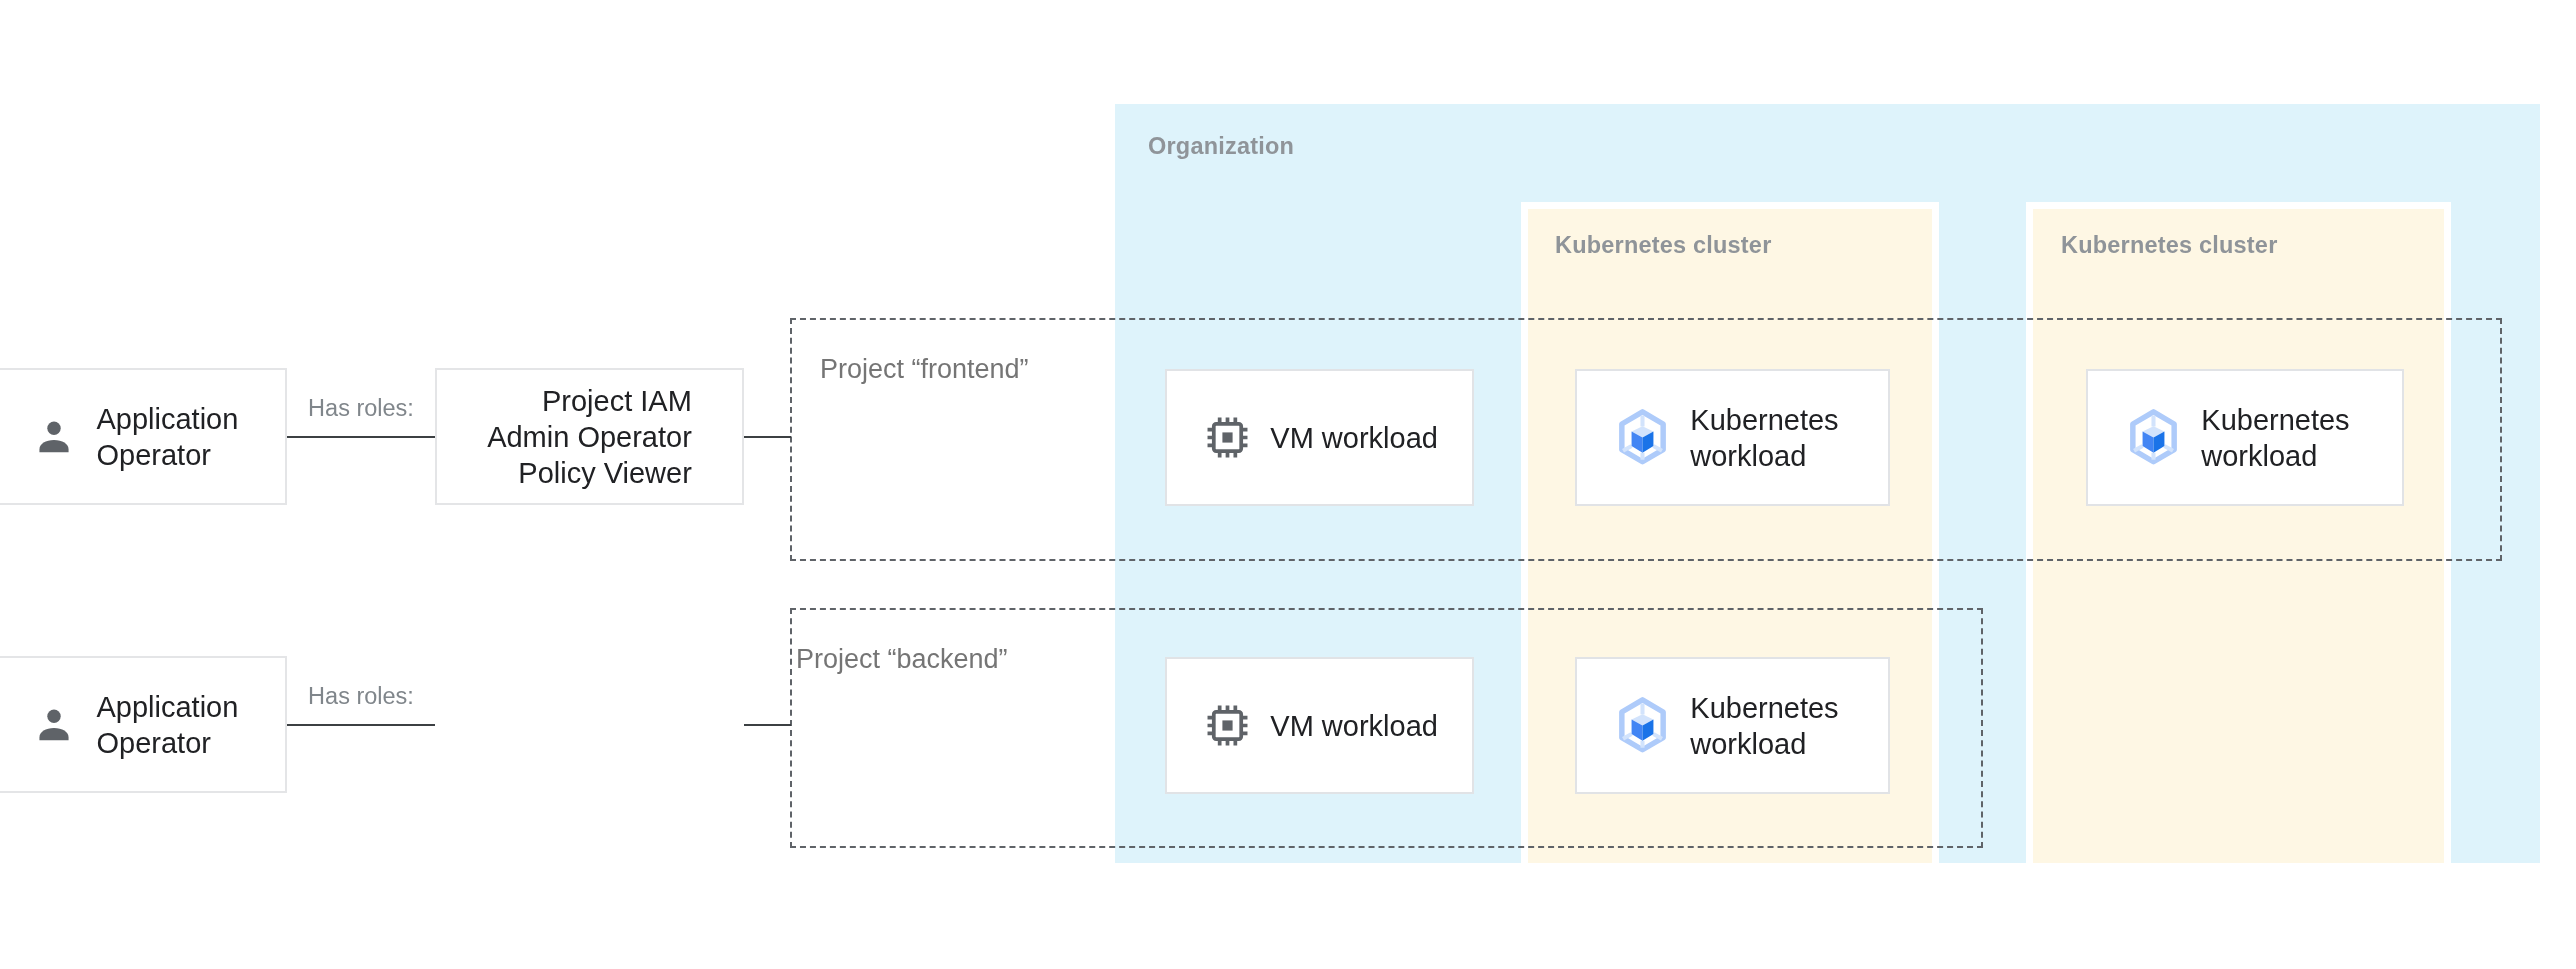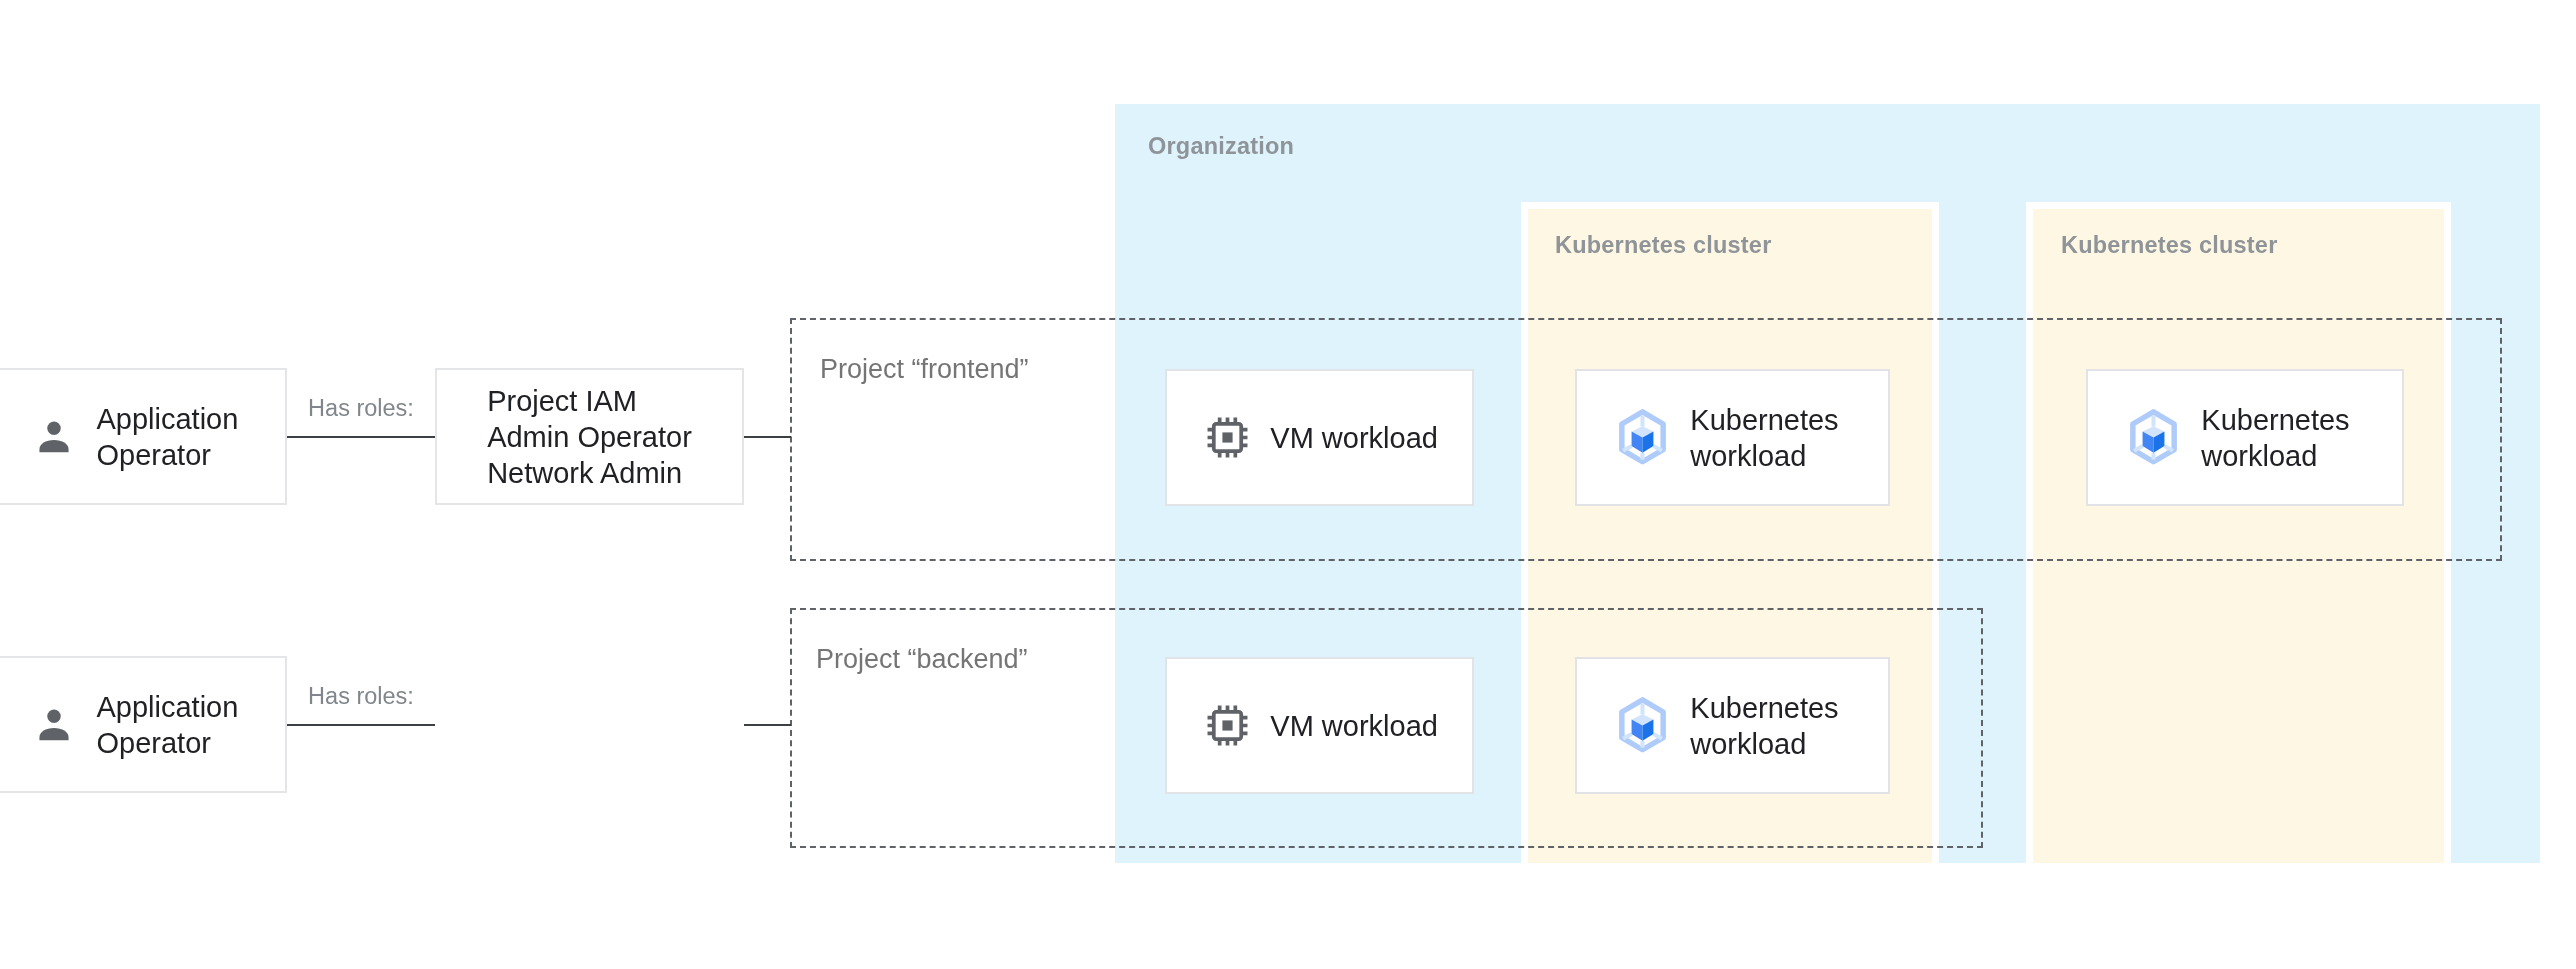--- a/index.html
+++ b/index.html
@@ -61,21 +61,21 @@
     z-index: 4;
   }
   .person-card {
     border: 2.1px solid #E4E5E7;
     padding-left: 32px;
     gap: 19.3px;
   }
   .role-card {
     border: 2.1px solid #E4E5E7;
     justify-content: center;
-    text-align: left;
+    text-align: right;
   }
   .workload-card {
     border: 2.1px solid #E1E3E6;
     padding-left: 37px;
     gap: 19.3px;
   }
   .card-text { font-size: 29px; line-height: 36px; color: #202124; }
   .card-text span { display: block; }
   .role-card .card-text span { display: block; }
 
@@ -121,41 +121,41 @@
   <div class="abs cluster cluster1"></div>
   <div class="abs region-label" style="left:1555px; top:232px;">Kubernetes cluster</div>
 
   <div class="abs cluster cluster2"></div>
   <div class="abs region-label" style="left:2061px; top:232px;">Kubernetes cluster</div>
 
   <div class="abs project project-frontend"></div>
   <div class="abs project-label" style="left:820px; top:354px;">Project “frontend”</div>
 
   <div class="abs project project-backend"></div>
-  <div class="abs project-label" style="left:816px; top:644px;">Project “backend”</div>
+  <div class="abs project-label" style="left:796px; top:644px;">Project “backend”</div>
 
   <div class="abs card person-card p1">
     <svg class="icon" width="46" height="46" viewBox="0 0 24 24">
       <circle cx="12" cy="7.4" r="3.5" fill="#5F6368"></circle>
       <path d="M12 13.6c-4.3 0-7.6 1.9-7.6 4.9V20h15.2v-1.5c0-3-3.3-4.9-7.6-4.9z" fill="#5F6368"></path>
     </svg>
     <div class="card-text">
       <span>Application</span>
       <span>Operator</span>
     </div>
   </div>
 
   <div class="abs conn c1a"></div>
   <div class="abs relation-label rel1">Has roles:</div>
 
   <div class="abs card role-card r1">
     <div class="card-text">
       <span>Project IAM</span>
       <span>Admin Operator</span>
-      <span>Network Admin</span>
+      <span>Policy Viewer</span>
     </div>
   </div>
 
   <div class="abs conn c1b"></div>
 
   <div class="abs card person-card p2">
     <svg class="icon" width="46" height="46" viewBox="0 0 24 24">
       <circle cx="12" cy="7.4" r="3.5" fill="#5F6368"></circle>
       <path d="M12 13.6c-4.3 0-7.6 1.9-7.6 4.9V20h15.2v-1.5c0-3-3.3-4.9-7.6-4.9z" fill="#5F6368"></path>
     </svg>

